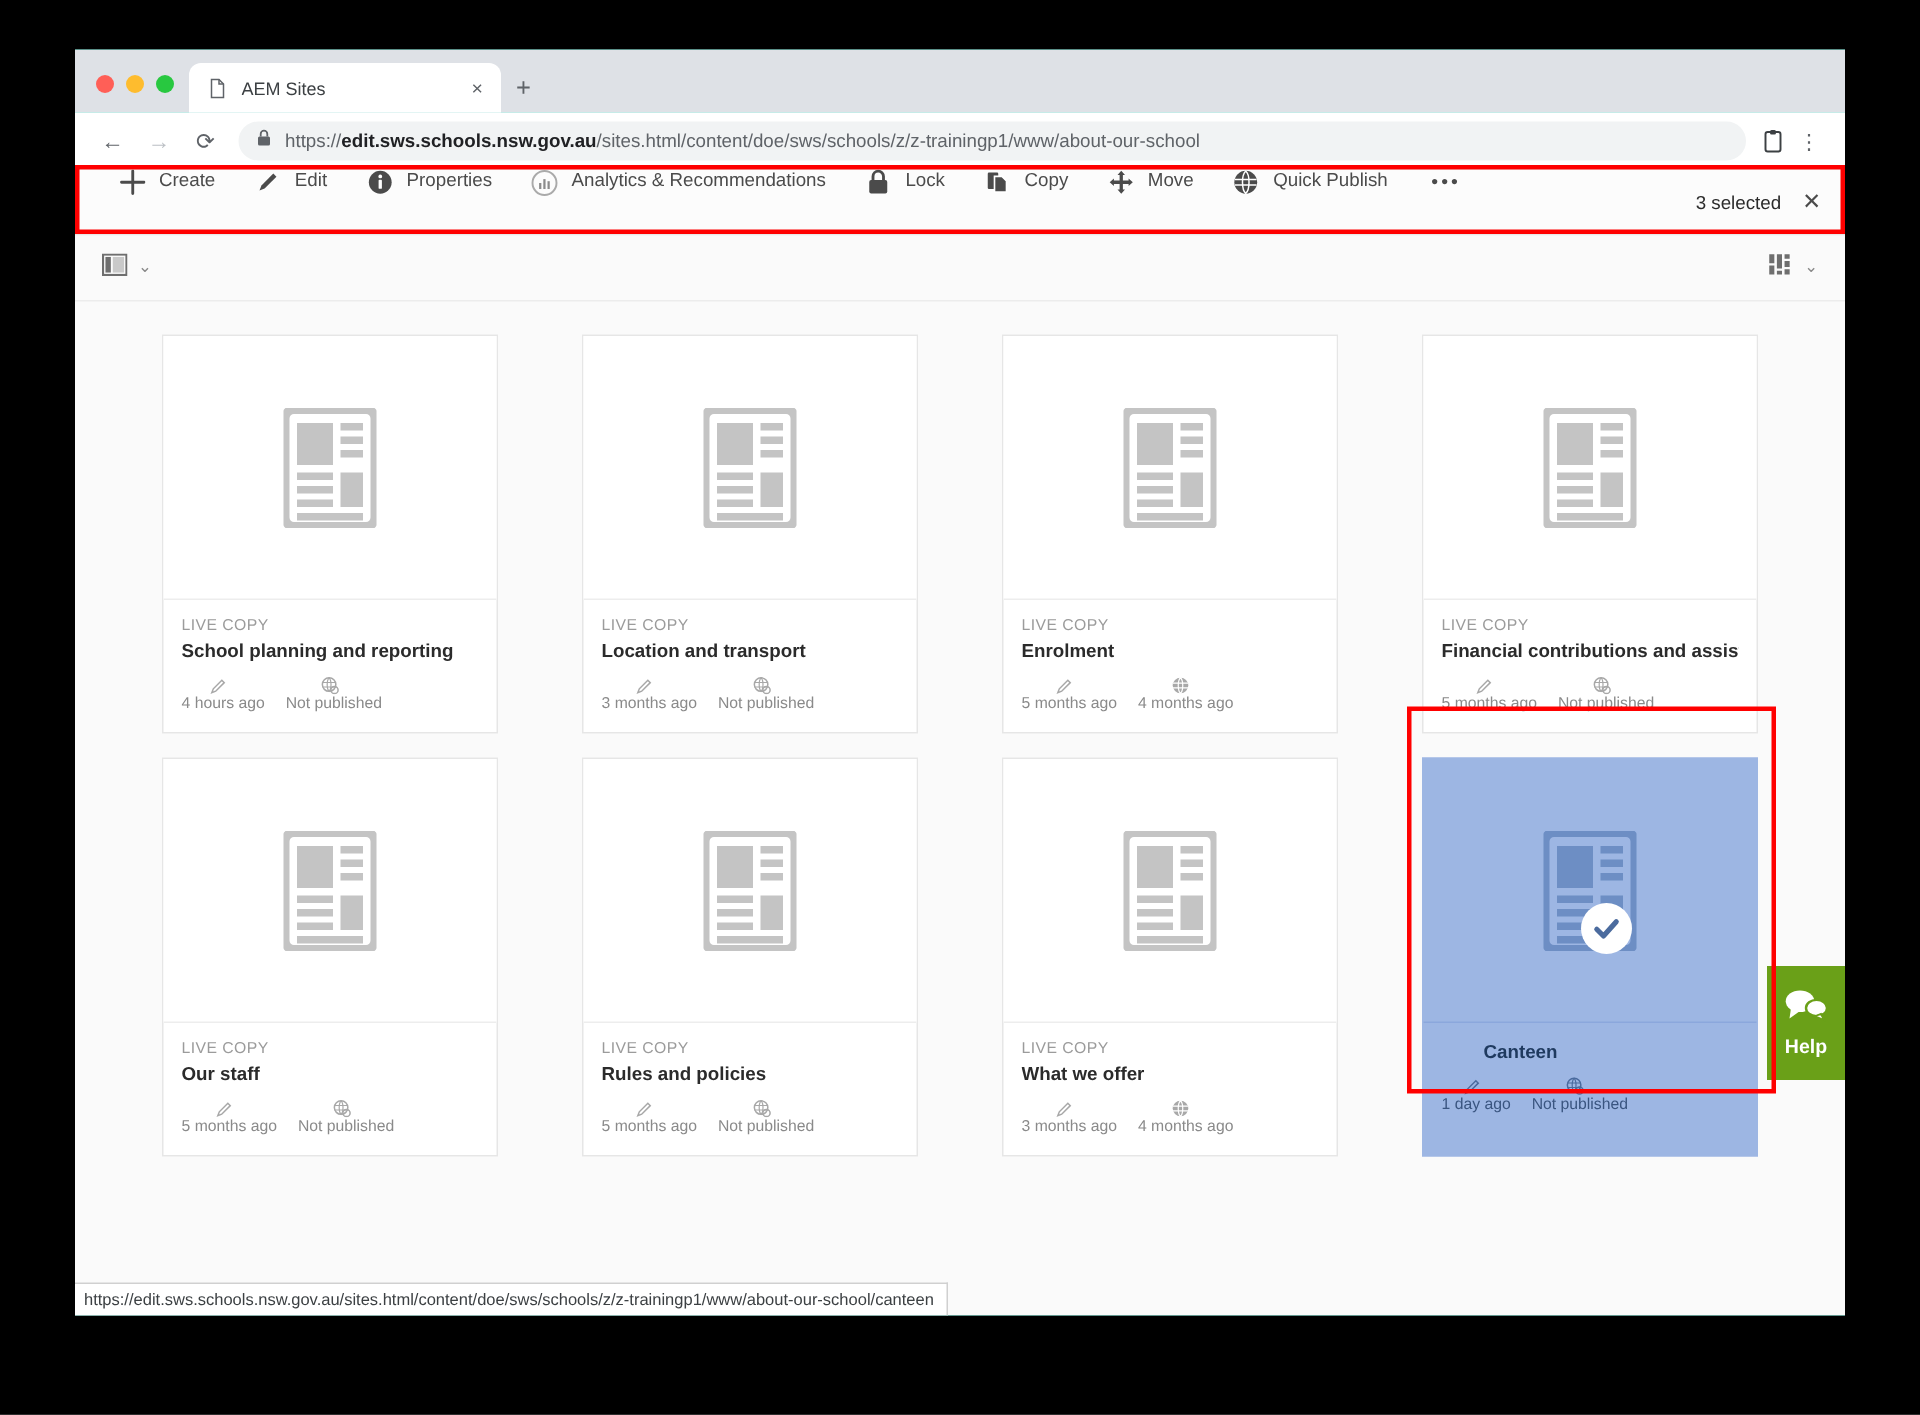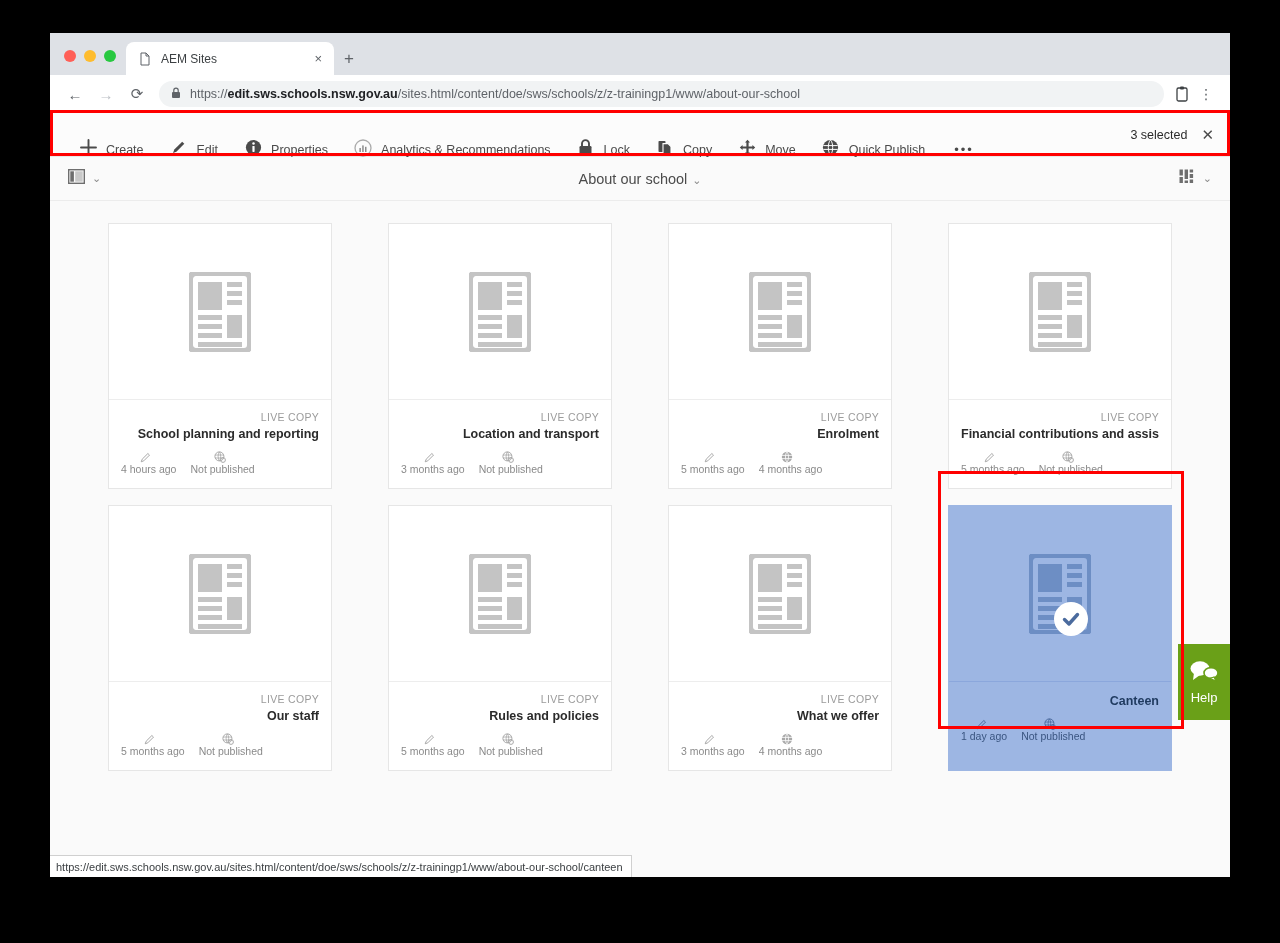--- a/index.html
+++ b/index.html
@@ -142,21 +142,21 @@
     height: 44px;
     background: #fcfcfc;
     border-bottom: 1px solid #e8e8e8;
     display: flex;
     align-items: center;
     padding: 0 14px 0 16px;
     box-sizing: border-box;
   }
   .action {
     display: flex;
-    align-items: flex-end;
+    align-items: flex-start;
     height: 44px;
     padding: 0 13px;
     color: #4b4b4b;
     font-size: 12.5px;
     white-space: nowrap;
   }
   .action .glyph {
     margin-right: 9px;
     display: flex;
     align-items: center;
@@ -241,21 +241,20 @@
     height: 175px;
     background: #ffffff;
     display: flex;
     align-items: center;
     justify-content: center;
     border-bottom: 1px solid #ededed;
     position: relative;
   }
   .card .meta {
     padding: 11px 12px 13px 12px;
-    text-align: right;
   }
   .livecopy {
     font-size: 10.5px;
     letter-spacing: 0.3px;
     color: #9b9b9b;
     margin-bottom: 4px;
   }
   .cardtitle {
     font-size: 12.5px;
     font-weight: bold;
@@ -317,21 +316,21 @@
     background: #6aa018;
     color: #ffffff;
     display: flex;
     flex-direction: column;
     align-items: center;
     justify-content: center;
     z-index: 25;
   }
   .helptab .hlabel {
     font-size: 13px;
-    font-weight: normal;
+    font-weight: bold;
     margin-top: 4px;
   }
 
   
   .statusbubble {
     position: absolute;
     left: 0;
     bottom: 0;
     height: 22px;
     max-width: 676px;
@@ -497,23 +496,20 @@
           <span>
             <svg width="17" height="15" viewBox="0 0 17 15">
               <rect x="0.7" y="0.7" width="15.6" height="13.6" fill="none" stroke="#6e6e6e" stroke-width="1.4"></rect>
               <rect x="2.3" y="2.3" width="3.6" height="10.4" fill="#6e6e6e"></rect>
               <rect x="7.2" y="2.3" width="7.5" height="10.4" fill="#c9c9c9"></rect>
             </svg>
           </span>
           <span class="caret">⌄</span>
         </div>
 
-        <div class="center">
-          <span class="t">About our school</span><span class="caret">⌄</span>
-        </div>
 
         <div class="spacer"></div>
 
         <div class="right">
           <span>
             <svg width="17" height="15" viewBox="0 0 17 15">
               <rect x="0.5" y="0.5" width="3.4" height="6" fill="#6e6e6e"></rect>
               <rect x="0.5" y="8" width="3.4" height="6" fill="#6e6e6e"></rect>
               <rect x="5.6" y="0.5" width="3.4" height="9.5" fill="#6e6e6e"></rect>
               <rect x="5.6" y="11.5" width="3.4" height="2.5" fill="#6e6e6e"></rect>

